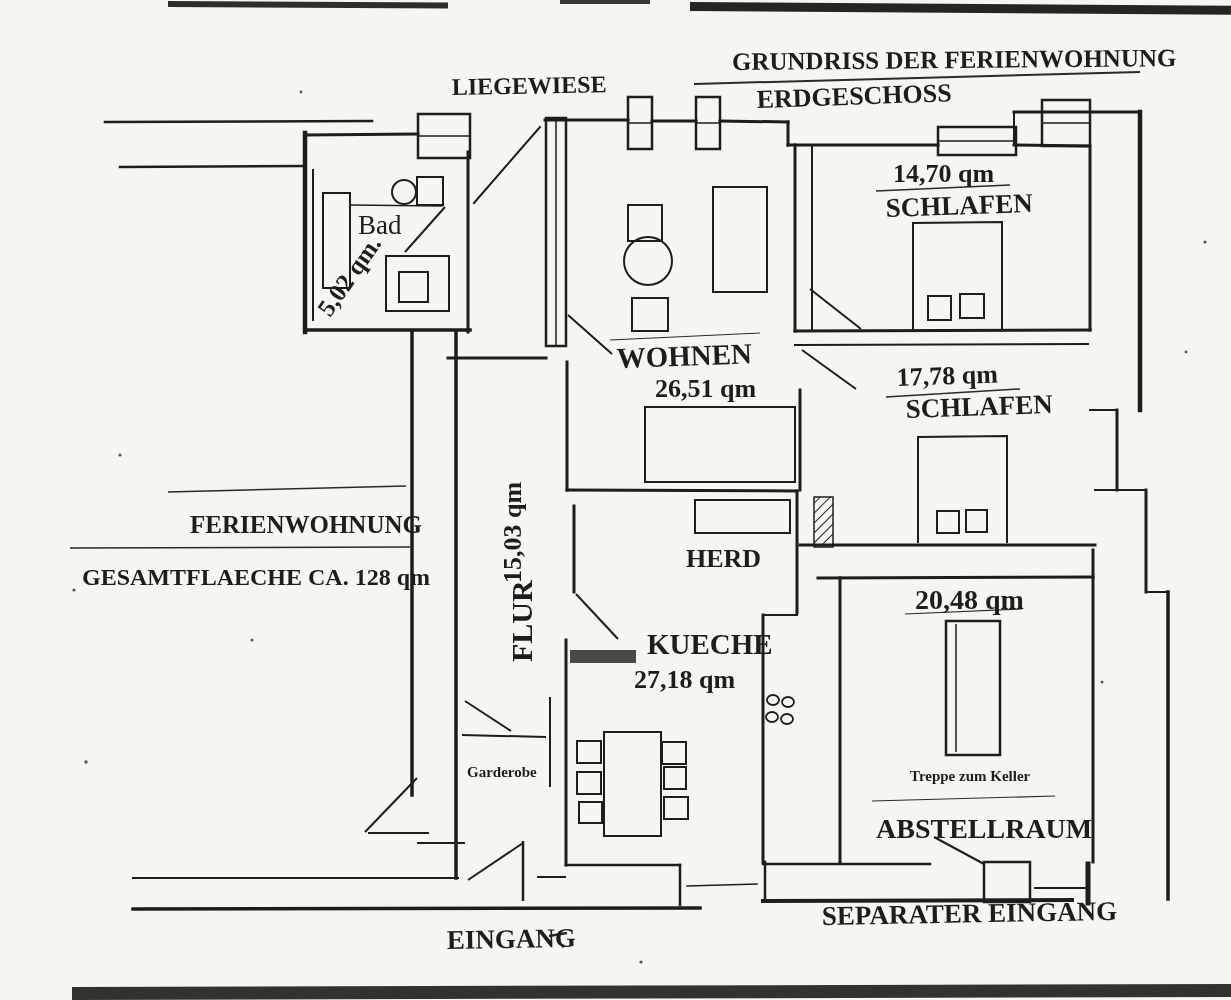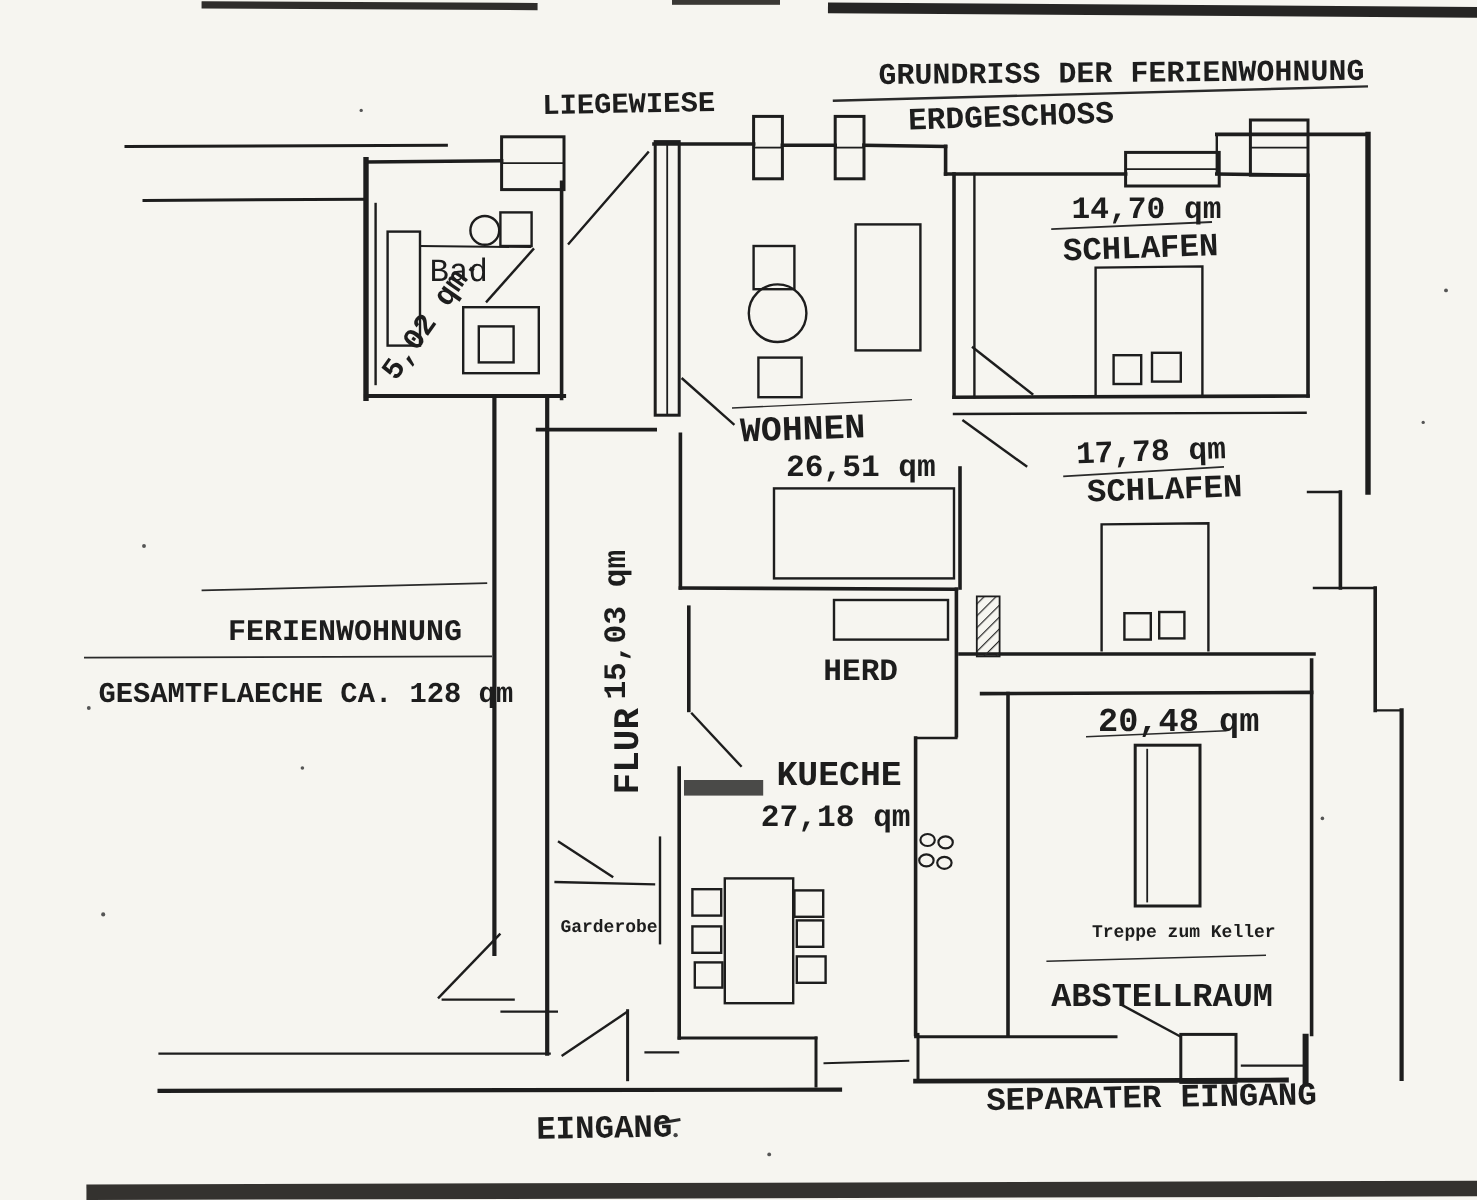--- a/index.html
+++ b/index.html
@@ -1,17 +1,17 @@
 <!DOCTYPE html>
 <html><head>
 <meta charset="utf-8">
 <style>
   html,body{margin:0;padding:0;background:#eceae4;}
   .page{position:relative;width:1231px;height:1000px;background:#f6f5f0;overflow:hidden;
-        font-family:Liberation Mono, monospace;}
+        font-family:Liberation Serif, serif;}
   svg{position:absolute;left:0;top:0;}
   svg text{fill:#1d1d1d;}
   .lbl-bold{font-weight:bold;}
   .lbl{font-weight:600;}
 </style>
 </head>
 <body>
 
 <div class="page">
 <svg width="1231" height="1000" viewBox="0 0 1231 1000">

